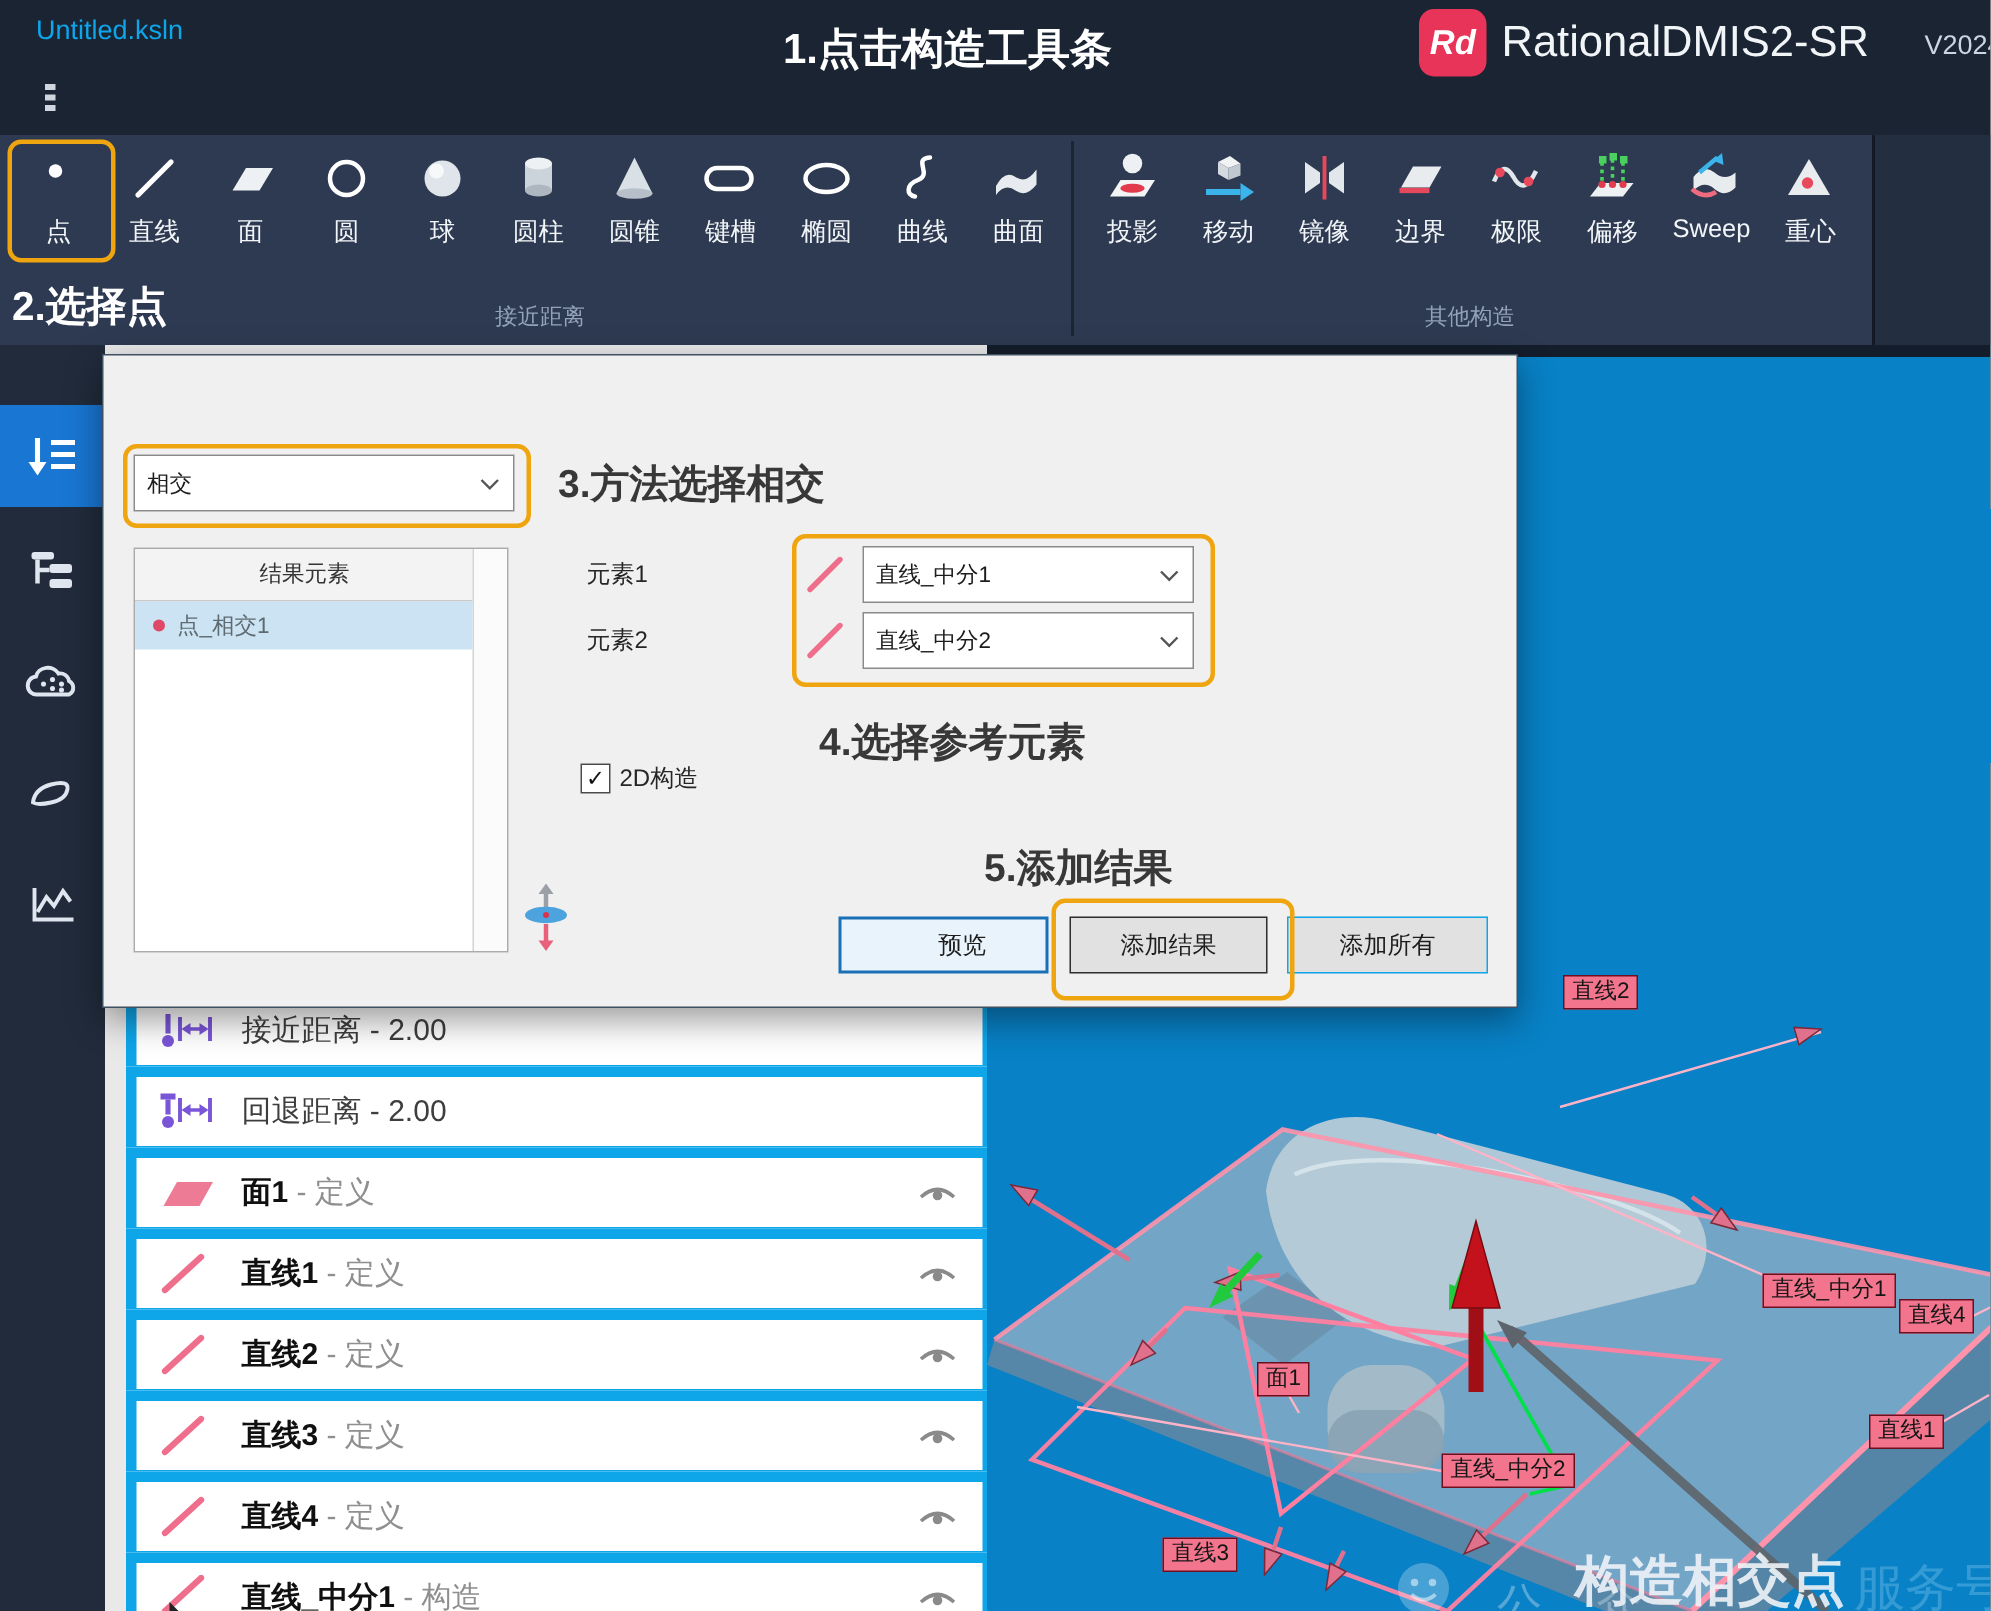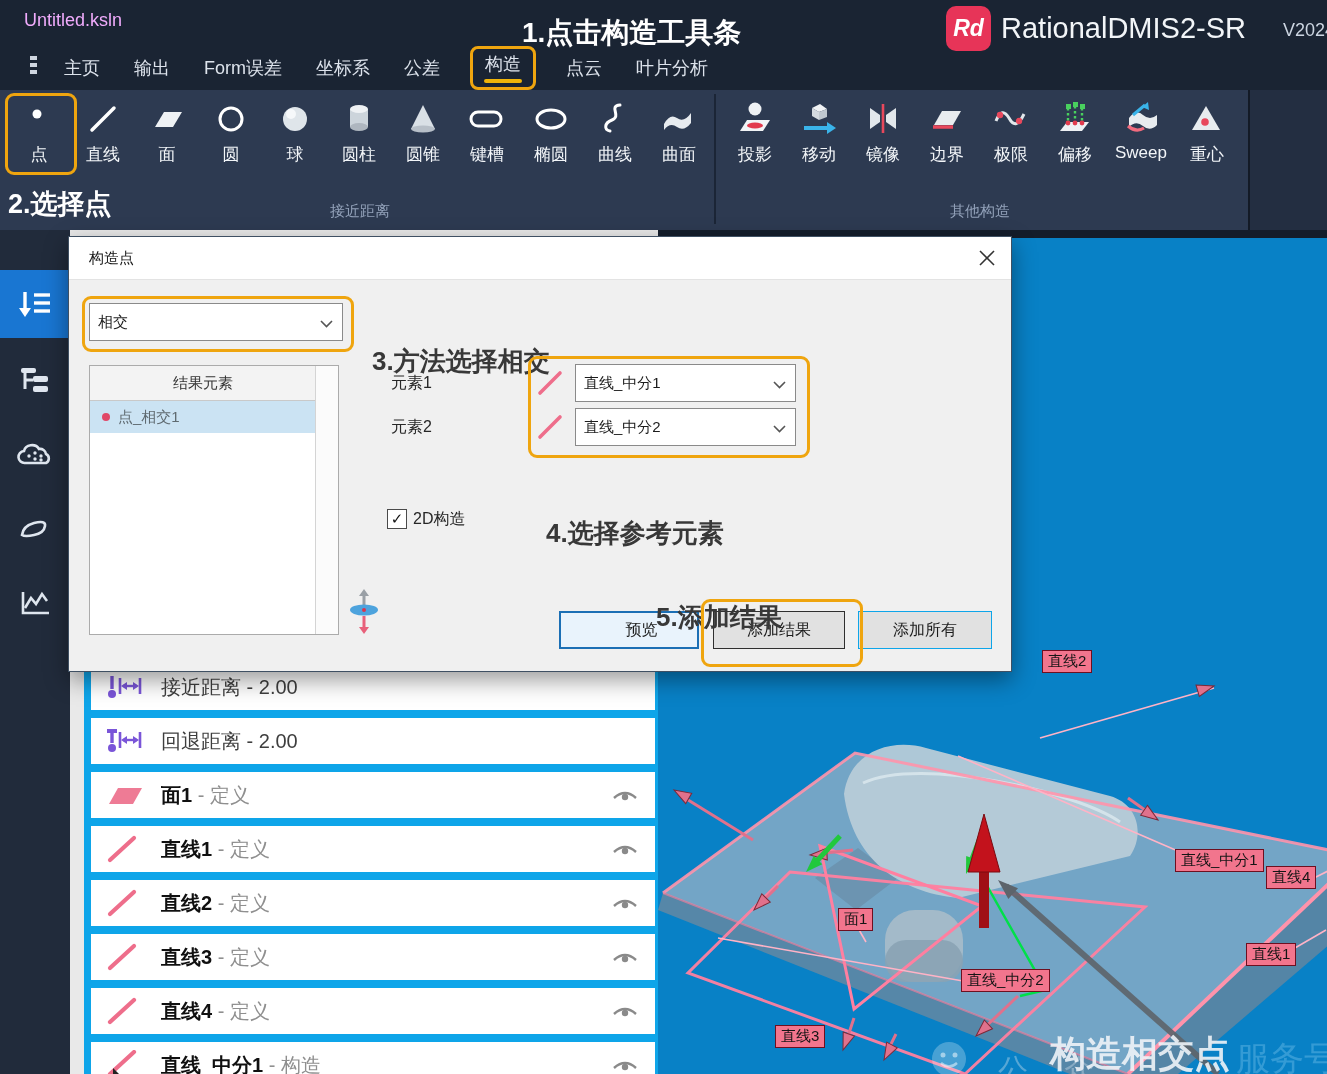--- a/index.html
+++ b/index.html
@@ -1,20 +1,20 @@
 <!DOCTYPE html>
 <html><head>
 <meta charset="utf-8">
 <style>
   html,body{margin:0;padding:0;background:#444;}
   .stage{position:relative;width:1327px;height:1074px;overflow:hidden;
          font-family:"Liberation Sans",sans-serif;background:#e9e9e9;}
   
   .topbar{position:absolute;left:0;top:0;width:1327px;height:90px;background:#1a2433;z-index:3;}
-  .doc-title{position:absolute;left:24px;top:10px;font-size:18px;color:#f0abfc;}
+  .doc-title{position:absolute;left:24px;top:10px;font-size:18px;color:#0ea5e9;}
   .kebab{position:absolute;left:30px;top:56px;width:8px;}
   .kebab i{display:block;width:7px;height:4px;background:#cfd6e0;margin-bottom:3px;}
   .menu{position:absolute;left:64px;top:50px;display:flex;gap:34px;align-items:center;height:36px;}
   .mitem{font-size:18px;color:#dde3ec;white-space:nowrap;}
   .mh{border:3px solid #efa50f;border-radius:8px;padding:3px 12px 11px;margin:-6px -4px;position:relative;}
   .mh .ul{position:absolute;left:50%;bottom:4px;width:38px;height:4px;margin-left:-19px;background:#f0b409;border-radius:2px;}
   .logo-box{position:absolute;left:946px;top:6px;width:45px;height:45px;border-radius:10px;background:#e73458;
             display:flex;align-items:center;justify-content:center;color:#fff;font-size:23px;font-weight:bold;font-style:italic;}
   .brand{position:absolute;left:1001px;top:12px;font-size:29px;color:#f2f5f8;}
   .version{position:absolute;left:1283px;top:20px;font-size:18px;color:#ccd5e1;}
@@ -53,21 +53,21 @@
   .wm-smiley{position:absolute;left:268px;top:806px;}
   
   .dialog{position:absolute;left:68px;top:236px;width:942px;height:434px;background:#f0f0f0;
           border:1px solid #3f5063;box-shadow:0 8px 22px rgba(0,0,0,.4);z-index:10;}
   .dtitle{position:absolute;left:0;top:0;width:100%;height:42px;background:#fff;border-bottom:1px solid #e3e3e3;}
   .dtitle .txt{position:absolute;left:20px;top:0;line-height:42px;font-size:15px;color:#151515;}
   .dclose{position:absolute;right:12px;top:9px;width:24px;height:24px;display:flex;align-items:center;justify-content:center;cursor:pointer;}
   .select{position:absolute;background:#fff;border:1px solid #8a8a8a;display:flex;align-items:center;font-size:15px;color:#1c1c1c;}
   .select .val{padding-left:8px;flex:1;white-space:nowrap;}
   .select .chv{margin-right:9px;}
-  .ann{position:absolute;font-size:26px;font-weight:600;color:#383838;white-space:nowrap;z-index:11;margin-top:39px;}
+  .ann{position:absolute;font-size:26px;font-weight:600;color:#383838;white-space:nowrap;z-index:11;}
   .rlist{position:absolute;left:20px;top:128px;width:248px;height:268px;background:#fff;border:1px solid #ababab;}
   .rhead{position:absolute;left:0;top:0;right:22px;height:34px;background:#f3f3f3;border-bottom:1px solid #c9c9c9;
          text-align:center;line-height:34px;font-size:15px;color:#333;}
   .rscroll{position:absolute;right:0;top:0;width:22px;bottom:0;background:#fbfbfb;border-left:1px solid #d4d4d4;}
   .rsel{position:absolute;left:0;top:35px;right:23px;height:32px;background:#cbe3f3;display:flex;align-items:center;}
   .rsel .dot{width:8px;height:8px;border-radius:50%;background:#e04868;margin:0 8px 0 12px;}
   .rsel .lbl{font-size:15px;color:#5f6a70;}
   .flabel{position:absolute;font-size:16px;color:#262626;white-space:nowrap;}
   .cbx{position:absolute;left:318px;top:272px;width:18px;height:18px;background:#fff;border:1px solid #4a4a4a;
        display:flex;align-items:center;justify-content:center;font-size:15px;color:#111;}
@@ -81,33 +81,20 @@
 
 <div class="stage">
 
   <div class="topbar">
     <div class="doc-title">Untitled.ksln</div>
     <div class="kebab">
         <i></i>
         <i></i>
         <i></i>
       </div>
-    <div class="menu">
-      <div class="mitem">主页</div>
-      <div class="mitem">输出</div>
-      <div class="mitem">Form误差</div>
-      <div class="mitem">坐标系</div>
-      <div class="mitem">公差</div>
-      <div class="mitem mh">
-        <span>构造</span>
-        <span class="ul"></span>
-      </div>
-      <div class="mitem">点云</div>
-      <div class="mitem">叶片分析</div>
-    </div>
     <div class="logo-box">
       <span>Rd</span>
     </div>
     <div class="brand">RationalDMIS2-SR</div>
     <div class="version">V2024</div>
   </div>
   <div class="step1">1.点击构造工具条</div>
 
   <div class="toolbar">
     <div class="tb-shade"></div>
@@ -517,29 +504,20 @@
           <circle cx="29" cy="19" r="2.5" fill="rgba(255,255,255,0.5)"></circle>
           <path d="M15,27 q8,7 16,0" fill="none" stroke="rgba(255,255,255,0.5)" stroke-width="2.5"></path>
         </svg>
     </div>
     <div class="wm-left">公 众</div>
     <div class="wm-caption">构造相交点</div>
     <div class="wm-right">服务号</div>
   </div>
 
   <div class="dialog">
-    <div class="dtitle">
-      <div class="txt">构造点</div>
-      <div class="dclose">
-        <svg width="16" height="16">
-            <line x1="1" y1="1" x2="15" y2="15" stroke="#333" stroke-width="1.6"></line>
-            <line x1="15" y1="1" x2="1" y2="15" stroke="#333" stroke-width="1.6"></line>
-          </svg>
-      </div>
-    </div>
 
     <div class="select" style="left:20px;top:66px;width:252px;height:36px">
       <span class="val">相交</span>
       <span class="chv"><svg width="13" height="8">
             <polyline points="1,1 6.5,6.5 12,1" fill="none" stroke="#555" stroke-width="1.6"></polyline>
           </svg></span>
     </div>
     <div class="hl" style="left:13px;top:59px;width:266px;height:50px"></div>
     <div class="ann" style="left:303px;top:68px">3.方法选择相交</div>
 

